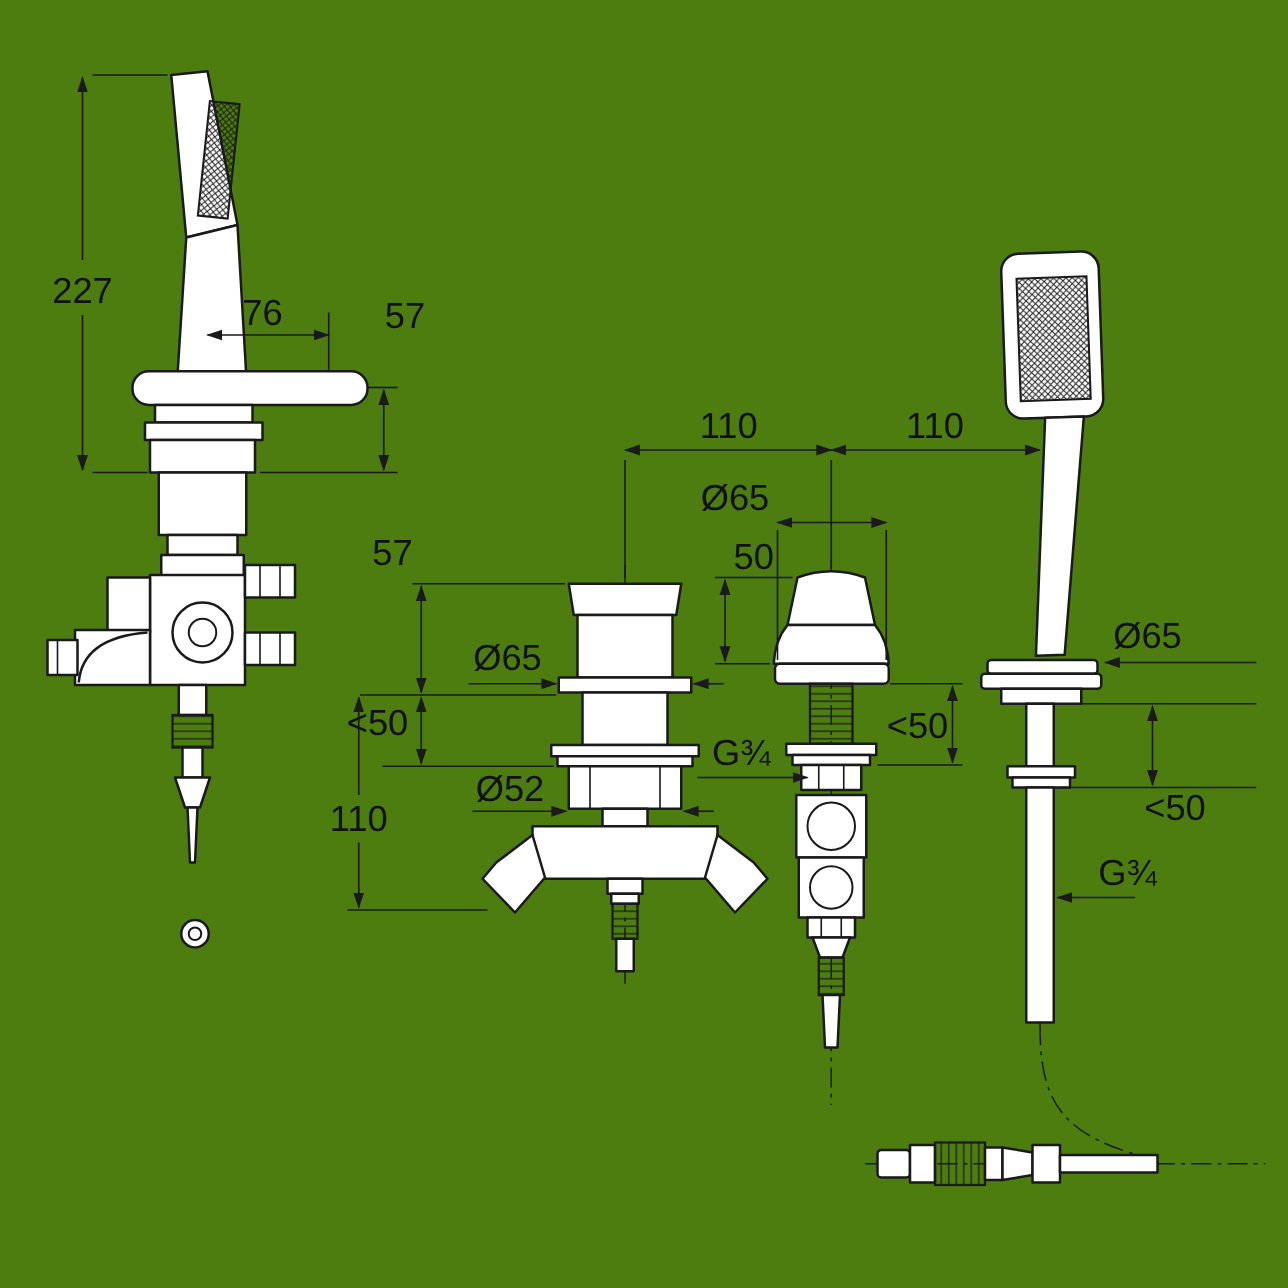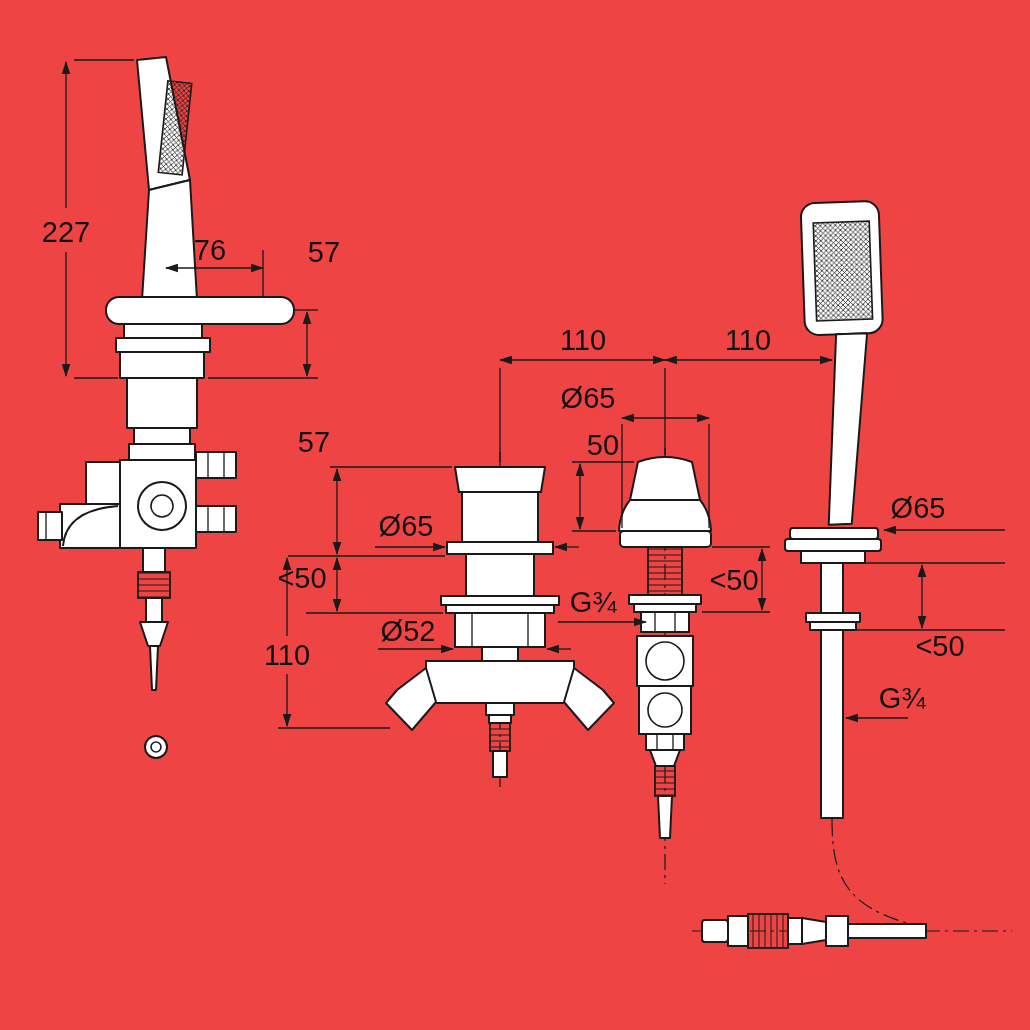--- a/index.html
+++ b/index.html
@@ -1,16 +1,16 @@
 <!DOCTYPE html>
 <html><head>
 <meta charset="utf-8">
 <style>
   html,body{margin:0;padding:0;background:#ffffff;}
-  .page{width:1030px;height:1030px;background:#ef4444;position:relative;font-family:"Liberation Sans",sans-serif;}
+  .page{width:1030px;height:1030px;background:#4d7c0f;position:relative;font-family:"Liberation Sans",sans-serif;}
   svg{display:block;}
   .ol{fill:#ffffff;stroke:#1a1a1a;stroke-width:2;stroke-linejoin:round;}
   .ol2{fill:#ffffff;stroke:#1a1a1a;stroke-width:1.6;stroke-linejoin:round;}
   .nofill{fill:none;stroke:#1a1a1a;stroke-width:2;}
   .dim{stroke:#1a1a1a;stroke-width:1.3;fill:none;}
   .cl{stroke:#1a1a1a;stroke-width:1.2;fill:none;stroke-dasharray:16 5 3 5;}
   .hatchfill{fill:url(#hatch);stroke:#1a1a1a;stroke-width:1.6;}
   .thrfill{fill:url(#thr);stroke:#1a1a1a;stroke-width:1.8;}
   .knurlfill{fill:url(#knurl);stroke:#1a1a1a;stroke-width:1.8;}
   text.dimt{font-family:"Liberation Sans",sans-serif;font-size:29px;fill:#111;text-anchor:middle;}

